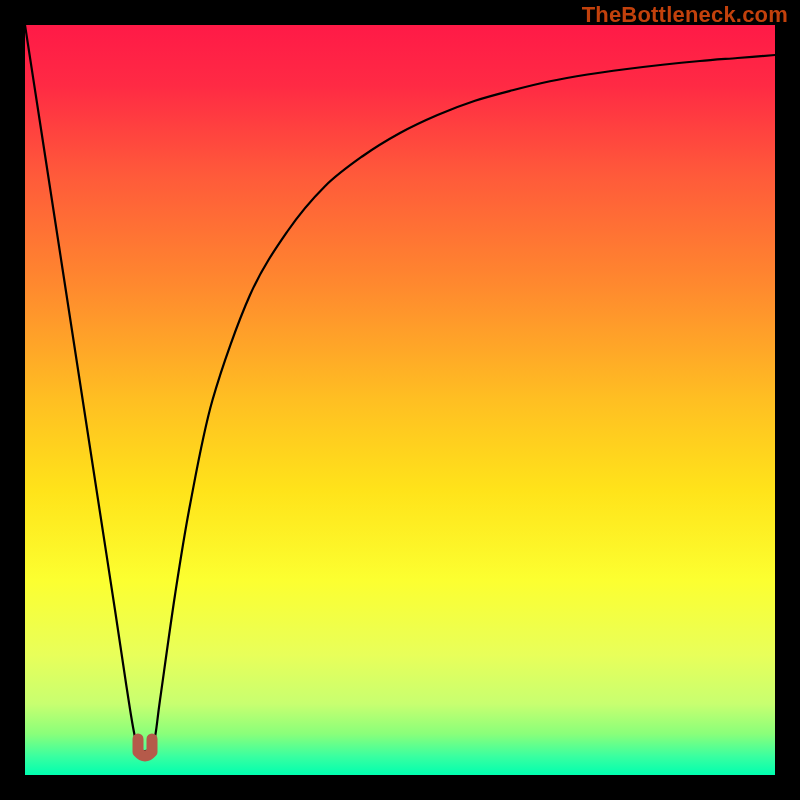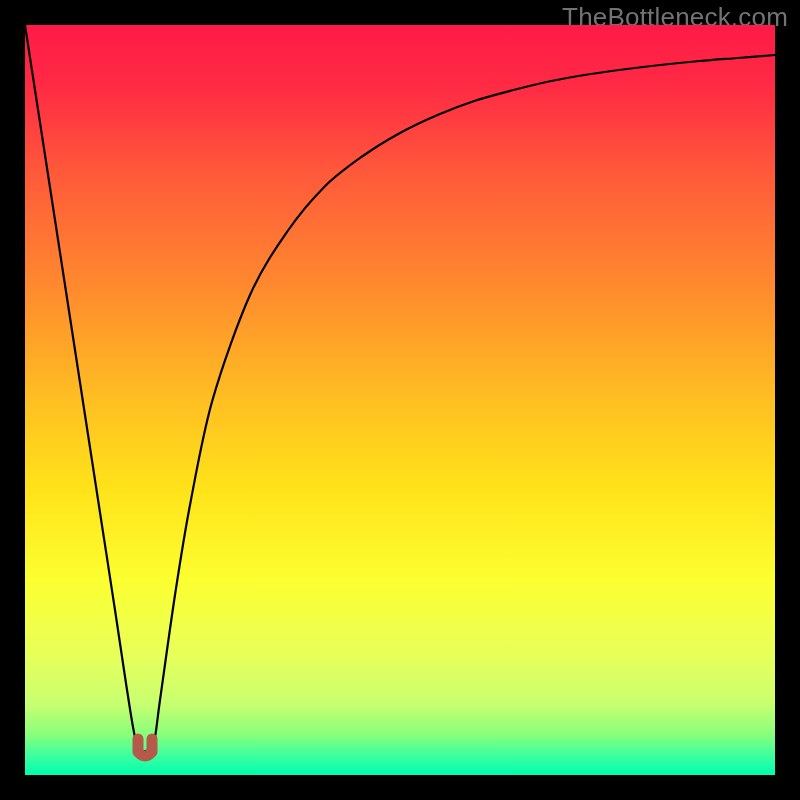--- a/index.html
+++ b/index.html
@@ -21,23 +21,23 @@
     left: 25px;
     top: 25px;
     width: 750px;
     height: 750px;
     overflow: hidden;
   }
   .credit {
     position: absolute;
     top: 2px;
     right: 12px;
-    color: #737373;
-    font-size: 26px;
-    font-weight: 400;
+    color: #c2410c;
+    font-size: 22px;
+    font-weight: 700;
     letter-spacing: 0.2px;
   }
   svg { display: block; }
 </style>
 </head>
 <body>
 
 <div class="frame">
 
   <div class="credit">TheBottleneck.com</div>

